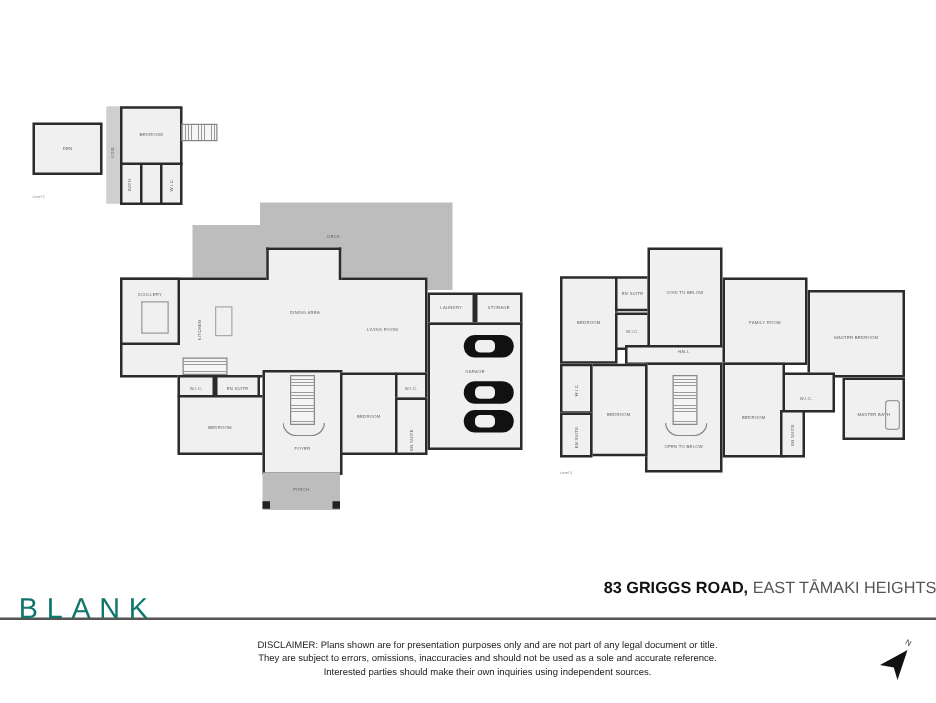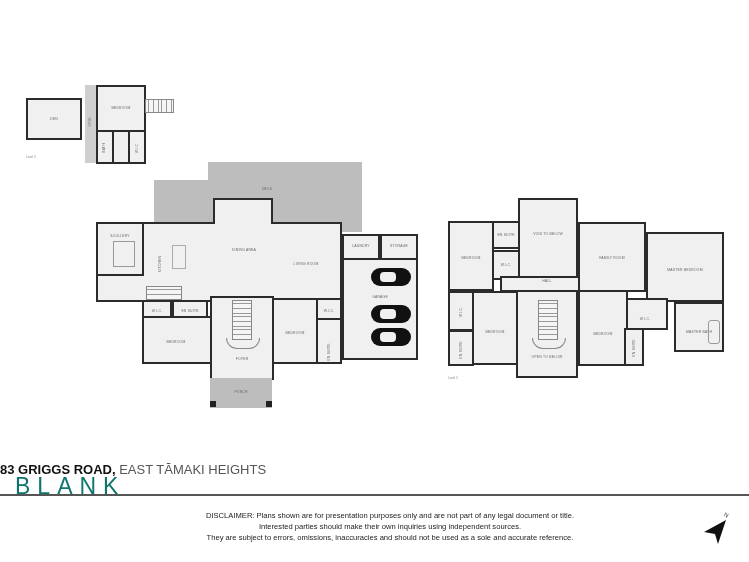--- a/index.html
+++ b/index.html
@@ -7,21 +7,21 @@
   .abs{position:absolute;}
   .floor{background:#f0f0f0;border:2px solid #2b2b2b;box-sizing:border-box;}
   .deck{background:#bdbdbd;}
   .wall{position:absolute;background:#2b2b2b;}
   .lbl{position:absolute;font-size:3.4px;color:#666;text-align:center;letter-spacing:.2px;line-height:4px;white-space:nowrap;transform:translateX(-50%);}
   .lvl{position:absolute;font-size:3px;color:#888;}
   .car{position:absolute;width:40px;height:18px;background:#111;border-radius:9px;}
   .car::after{content:"";position:absolute;left:9px;top:4px;width:16px;height:10px;background:#f0f0f0;border-radius:4px;}
   .stairs{position:absolute;background:repeating-linear-gradient(180deg,#f5f5f5 0 2px,#9a9a9a 2px 2.6px);border:1px solid #888;box-sizing:border-box;}
   .stairs-h{position:absolute;background:repeating-linear-gradient(90deg,#f5f5f5 0 2px,#9a9a9a 2px 2.6px);border:1px solid #888;box-sizing:border-box;}
-  #title{position:absolute;top:462px;left:0;width:749px;text-align:left;font-size:13px;color:#111;}
+  #title{position:absolute;top:462px;left:0;width:749px;text-align:right;font-size:13px;color:#111;}
   #title b{font-weight:bold;}
   #title span.sub{color:#555;font-weight:normal;}
   #rule{position:absolute;top:494px;left:0;width:749px;height:2px;background:#555;}
   #logo{position:absolute;left:15px;top:475px;color:#0f766e;font-size:23px;letter-spacing:7px;line-height:22px;font-family:"Liberation Sans",sans-serif;}
   #disclaimer{position:absolute;left:170px;top:510px;width:440px;text-align:center;font-size:7.6px;line-height:11px;color:#222;}
   #compass{position:absolute;left:700px;top:512px;width:32px;height:36px;}
 </style>
 </head>
 <body>
 
@@ -141,22 +141,22 @@
   <b>83 GRIGGS ROAD,</b><span class="sub"> EAST TĀMAKI HEIGHTS</span>
 </div>
 <div id="rule"></div>
 
 <div id="logo">
   <div>BLANK</div>
 </div>
 
 <div id="disclaimer">
   <div>DISCLAIMER: Plans shown are for presentation purposes only and are not part of any legal document or title.</div>
+  <div>They are subject to errors, omissions, inaccuracies and should not be used as a sole and accurate reference.</div>
   <div>Interested parties should make their own inquiries using independent sources.</div>
-  <div>They are subject to errors, omissions, inaccuracies and should not be used as a sole and accurate reference.</div>
 </div>
 
 <div id="compass">
   <svg width="32" height="36" viewBox="0 0 32 36">
     <polygon points="4,20 26,8 18,32 15,22" fill="#111"></polygon>
   </svg>
   <span style="position:absolute;left:24px;top:0;font-size:6px;color:#333;transform:rotate(30deg);">N</span>
 </div>
 
 </body></html>

